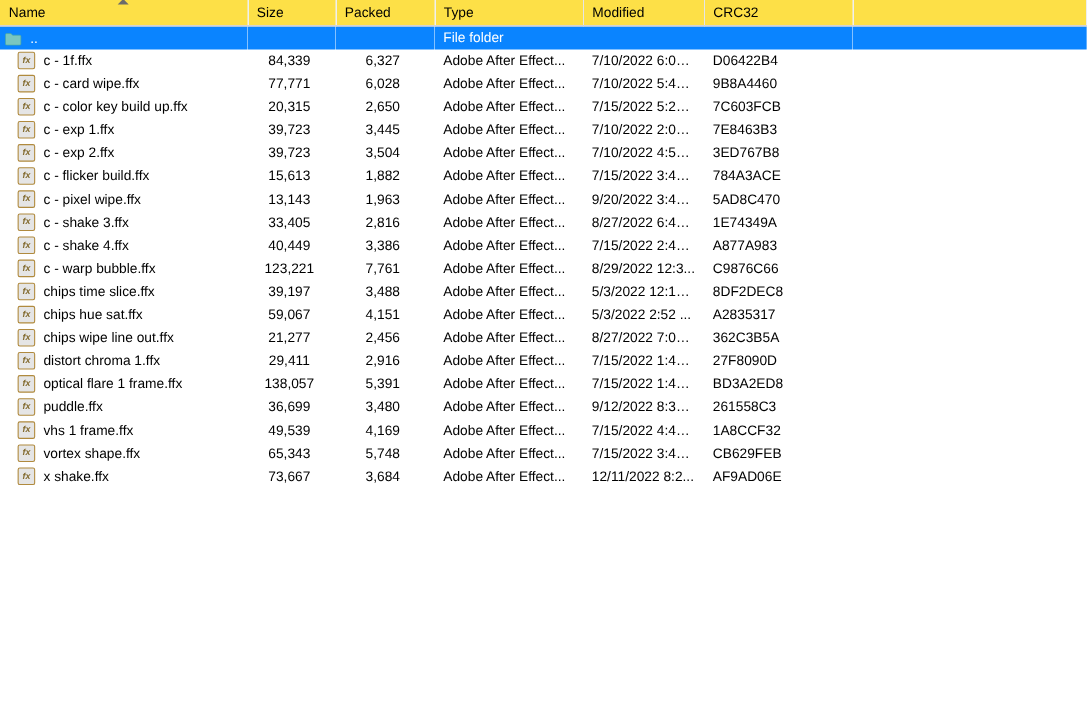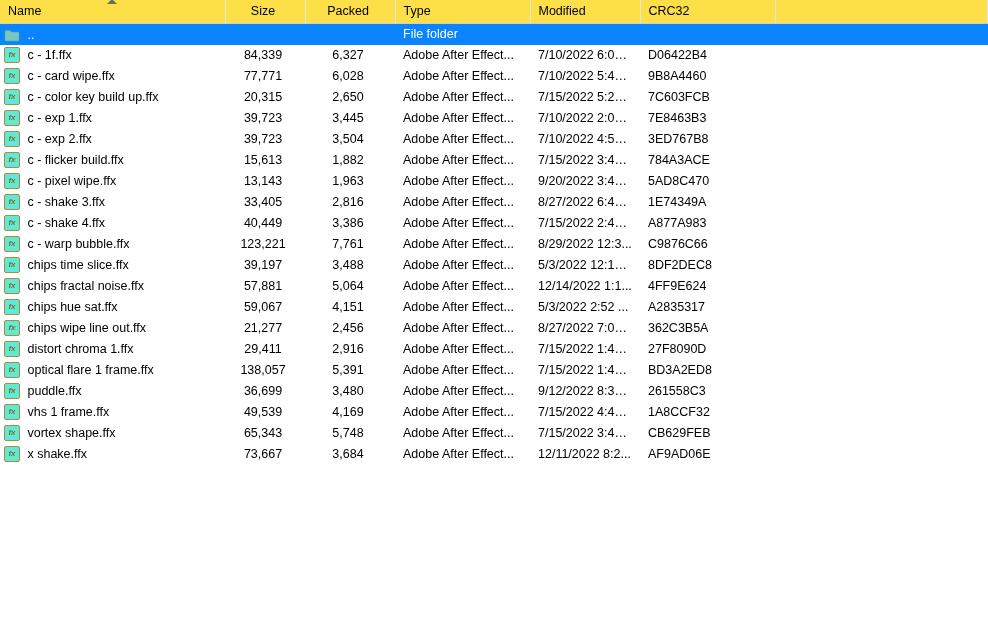--- a/index.html
+++ b/index.html
@@ -25,21 +25,21 @@
     border-bottom: 1px solid #d0d0d0;
     border-right: 1px solid #e5e5e5;
     padding: 4px 8px 5px 8px;
     white-space: nowrap;
     overflow: hidden;
     text-overflow: ellipsis;
     position: relative;
   }
   thead th.col-size,
   thead th.col-packed {
-    text-align: center;
+    text-align: left;
     padding-right: 12px;
   }
   thead th.sorted-asc::after {
     content: "";
     position: absolute;
     left: 50%;
     top: -1px;
     width: 0; height: 0;
     border-left: 5px solid transparent;
     border-right: 5px solid transparent;
@@ -71,28 +71,29 @@
     padding-left: 4px;
   }
   .icon {
     display: inline-block;
     vertical-align: middle;
     margin-right: 4px;
   }
   .fx-icon {
     width: 14px; height: 14px;
     border: 1px solid #b08a3e;
-    background: #5eead4;
+    background: #e5e5e5;
     font-size: 8px;
     line-height: 13px;
     text-align: center;
     color: #826a2e;
     font-style: italic;
     font-weight: 600;
     border-radius: 2px;
+    margin-left: 12px;
   }
   .folder-icon svg {
     display: block;
   }
   .name-text {
     vertical-align: middle;
   }
   
   col.c-name   { width: 225px; }
   col.c-size   { width: 80px; }
@@ -271,32 +272,20 @@
     <td class="cell-size">39,197</td>
     <td class="cell-packed">3,488</td>
     <td class="cell-type">Adobe After Effect...</td>
     <td class="cell-mod">5/3/2022 12:13 ...</td>
     <td class="cell-crc">8DF2DEC8</td>
     <td></td>
   </tr>
       <tr>
     <td class="cell-name">
       <span class="icon fx-icon">fx</span>
-      <span class="name-text">chips fractal noise.ffx</span>
-    </td>
-    <td class="cell-size">57,881</td>
-    <td class="cell-packed">5,064</td>
-    <td class="cell-type">Adobe After Effect...</td>
-    <td class="cell-mod">12/14/2022 1:1...</td>
-    <td class="cell-crc">4FF9E624</td>
-    <td></td>
-  </tr>
-      <tr>
-    <td class="cell-name">
-      <span class="icon fx-icon">fx</span>
       <span class="name-text">chips hue sat.ffx</span>
     </td>
     <td class="cell-size">59,067</td>
     <td class="cell-packed">4,151</td>
     <td class="cell-type">Adobe After Effect...</td>
     <td class="cell-mod">5/3/2022 2:52 ...</td>
     <td class="cell-crc">A2835317</td>
     <td></td>
   </tr>
       <tr>

